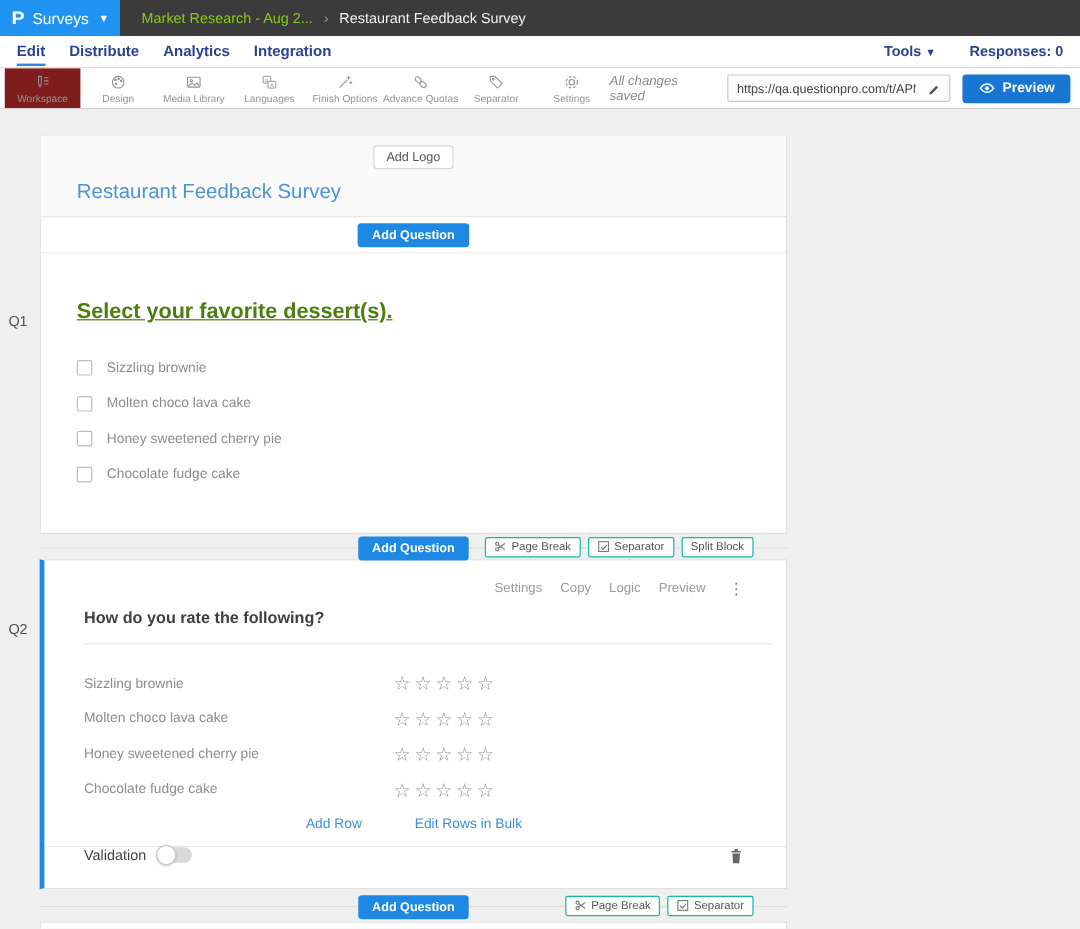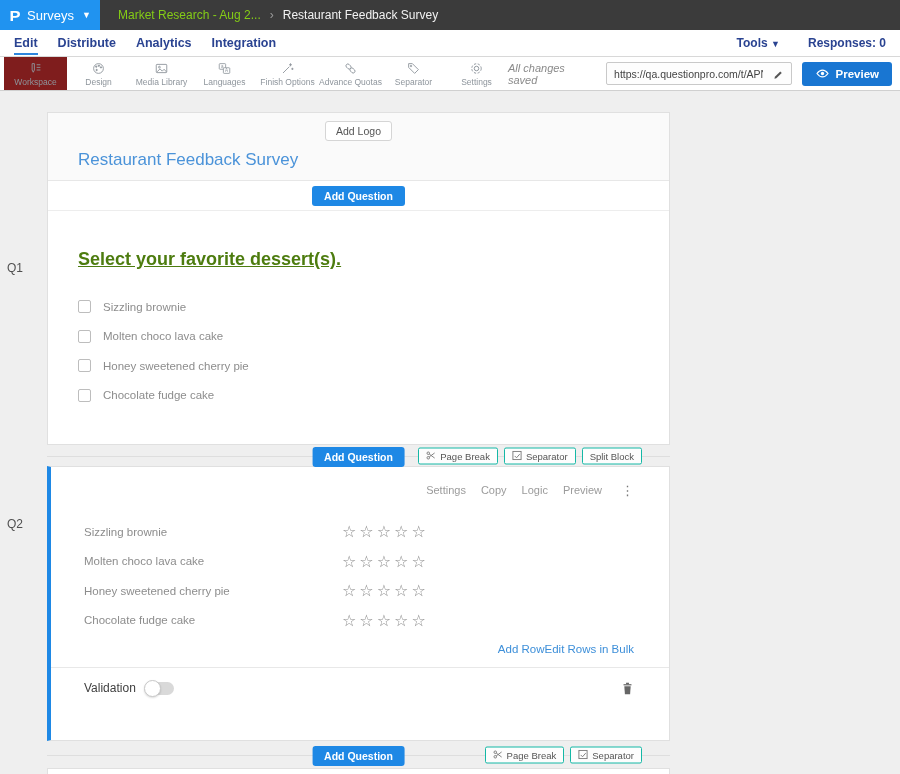--- a/index.html
+++ b/index.html
@@ -40,21 +40,21 @@
   .saved { font-style:italic; font-size:11px; color:#8a8a8a; }
   .urlbox { display:flex; align-items:center; border:1px solid #c9c9c9; background:#fdfdfd; border-radius:2px; height:23px; width:188px; }
   .urlbox input { border:none; outline:none; background:transparent; font-size:10.5px; color:#444; padding:0 4px 0 7px; flex:1; min-width:0; font-family:"Liberation Sans",sans-serif; }
   .urlbox .editpen { padding:0 6px; cursor:pointer; display:flex; align-items:center; }
   .preview-btn { background:#1976d2; color:#fff; border:none; border-radius:3px; height:24px; padding:0 13px; font-size:11.5px; font-weight:bold; display:flex; align-items:center; gap:6px; cursor:pointer; font-family:"Liberation Sans",sans-serif; }
 
   
   .main { height:683px; background:#efefef; position:relative; }
   .qgutter { position:absolute; left:7px; font-size:12px; color:#4f4f4f; }
   .qg1 { top:170px; } .qg2 { top:426px; }
-  .canvas { margin-left:47px; padding-top:21px; width:623px; }
+  .canvas { margin-left:33px; padding-top:21px; width:623px; }
   .card { background:#fff; border:1px solid #e0e0e0; }
 
   
   .card1 { height:333px; }
   .sec-header { height:68px; background:#fafafa; border-bottom:1px solid #e7e7e7; }
   .addlogo-wrap { display:flex; justify-content:center; padding-top:8px; }
   .addlogo { background:#fff; border:1px solid #d5d5d5; border-radius:3px; font-size:10.5px; color:#555; padding:3px 10px; cursor:pointer; font-family:"Liberation Sans",sans-serif; }
   .survey-title { margin:9px 0 0 30px; font-size:17px; color:#4b93d9; cursor:text; }
   .sec-addq { height:30px; border-bottom:1px solid #ededed; display:flex; justify-content:center; align-items:center; }
   .addq-btn { background:#1e88e5; color:#fff; border:none; border-radius:3px; font-size:10.5px; font-weight:bold; padding:4px 12px; cursor:pointer; font-family:"Liberation Sans",sans-serif; }
@@ -77,23 +77,23 @@
   .card2 { height:275px; border-left:4px solid #1e88e5; padding-top:14px; }
   .q2-menu { display:flex; justify-content:flex-end; align-items:center; gap:15px; padding-right:35px; font-size:11px; color:#9b9b9b; height:18px; }
   .q2-menu .mi { cursor:pointer; }
   .kebab { font-size:13px; color:#777; cursor:pointer; margin-left:4px; }
   .q2-title-wrap { margin:7px 12px 0 33px; border-bottom:1px solid #e9e9e9; padding-bottom:12px; }
   .q2-title { font-size:13.5px; font-weight:600; color:#3f3f3f; cursor:text; }
   .rate-rows { margin-top:18px; }
   .rate-row { height:29.5px; display:flex; align-items:center; padding-left:33px; }
   .rate-label { width:258px; font-size:11.5px; color:#8d8d8d; }
   .stars { font-size:16px; color:#909090; letter-spacing:3px; cursor:pointer; font-family:"DejaVu Sans",sans-serif; }
-  .row-links { display:flex; justify-content:flex-end; align-items:center; padding:8px 35px 0 33px; font-size:11.5px; color:#3d8fd9; }
+  .row-links { display:flex; justify-content:center; align-items:center; padding:8px 35px 0 33px; font-size:11.5px; color:#3d8fd9;gap:44px; }
   .row-links span { cursor:pointer; }
-  .validation-bar { border-top:1px solid #e8e8e8; margin-top:12px; height:41px; display:flex; align-items:center; padding:0 35px 0 33px; }
+  .validation-bar { border-top:1px solid #e8e8e8; margin-top:12px; height:41px; display:flex; align-items:flex-start; padding:0 35px 0 33px; }
   .val-label { font-size:12px; color:#3f3f3f; }
   .toggle { margin-left:9px; width:29px; height:13px; background:#d9d9d9; border-radius:7px; position:relative; cursor:pointer; }
   .toggle .knob { position:absolute; left:-1px; top:-2px; width:17px; height:17px; border-radius:50%; background:#fff; border:1px solid #c8c8c8; box-shadow:0 1px 2px rgba(0,0,0,.15); }
   .trash { margin-left:auto; cursor:pointer; display:flex; align-items:center; }
 
   .sliver { height:6px; background:#fff; border:1px solid #e0e0e0; border-bottom:none; }
 </style>
 </head>
 <body>
 
@@ -279,20 +279,23 @@
       </div>
 
       <div class="card card2">
         <div class="q2-menu">
           <span class="mi">Settings</span>
           <span class="mi">Copy</span>
           <span class="mi">Logic</span>
           <span class="mi">Preview</span>
           <span class="kebab">⋮</span>
         </div>
+        <div class="q2-title-wrap">
+          <span class="q2-title">How do you rate the following?</span>
+        </div>
         <div class="rate-rows">
           <div class="rate-row">
             <span class="rate-label">Sizzling brownie</span>
             <span class="stars">☆☆☆☆☆</span>
           </div>
           <div class="rate-row">
             <span class="rate-label">Molten choco lava cake</span>
             <span class="stars">☆☆☆☆☆</span>
           </div>
           <div class="rate-row">

